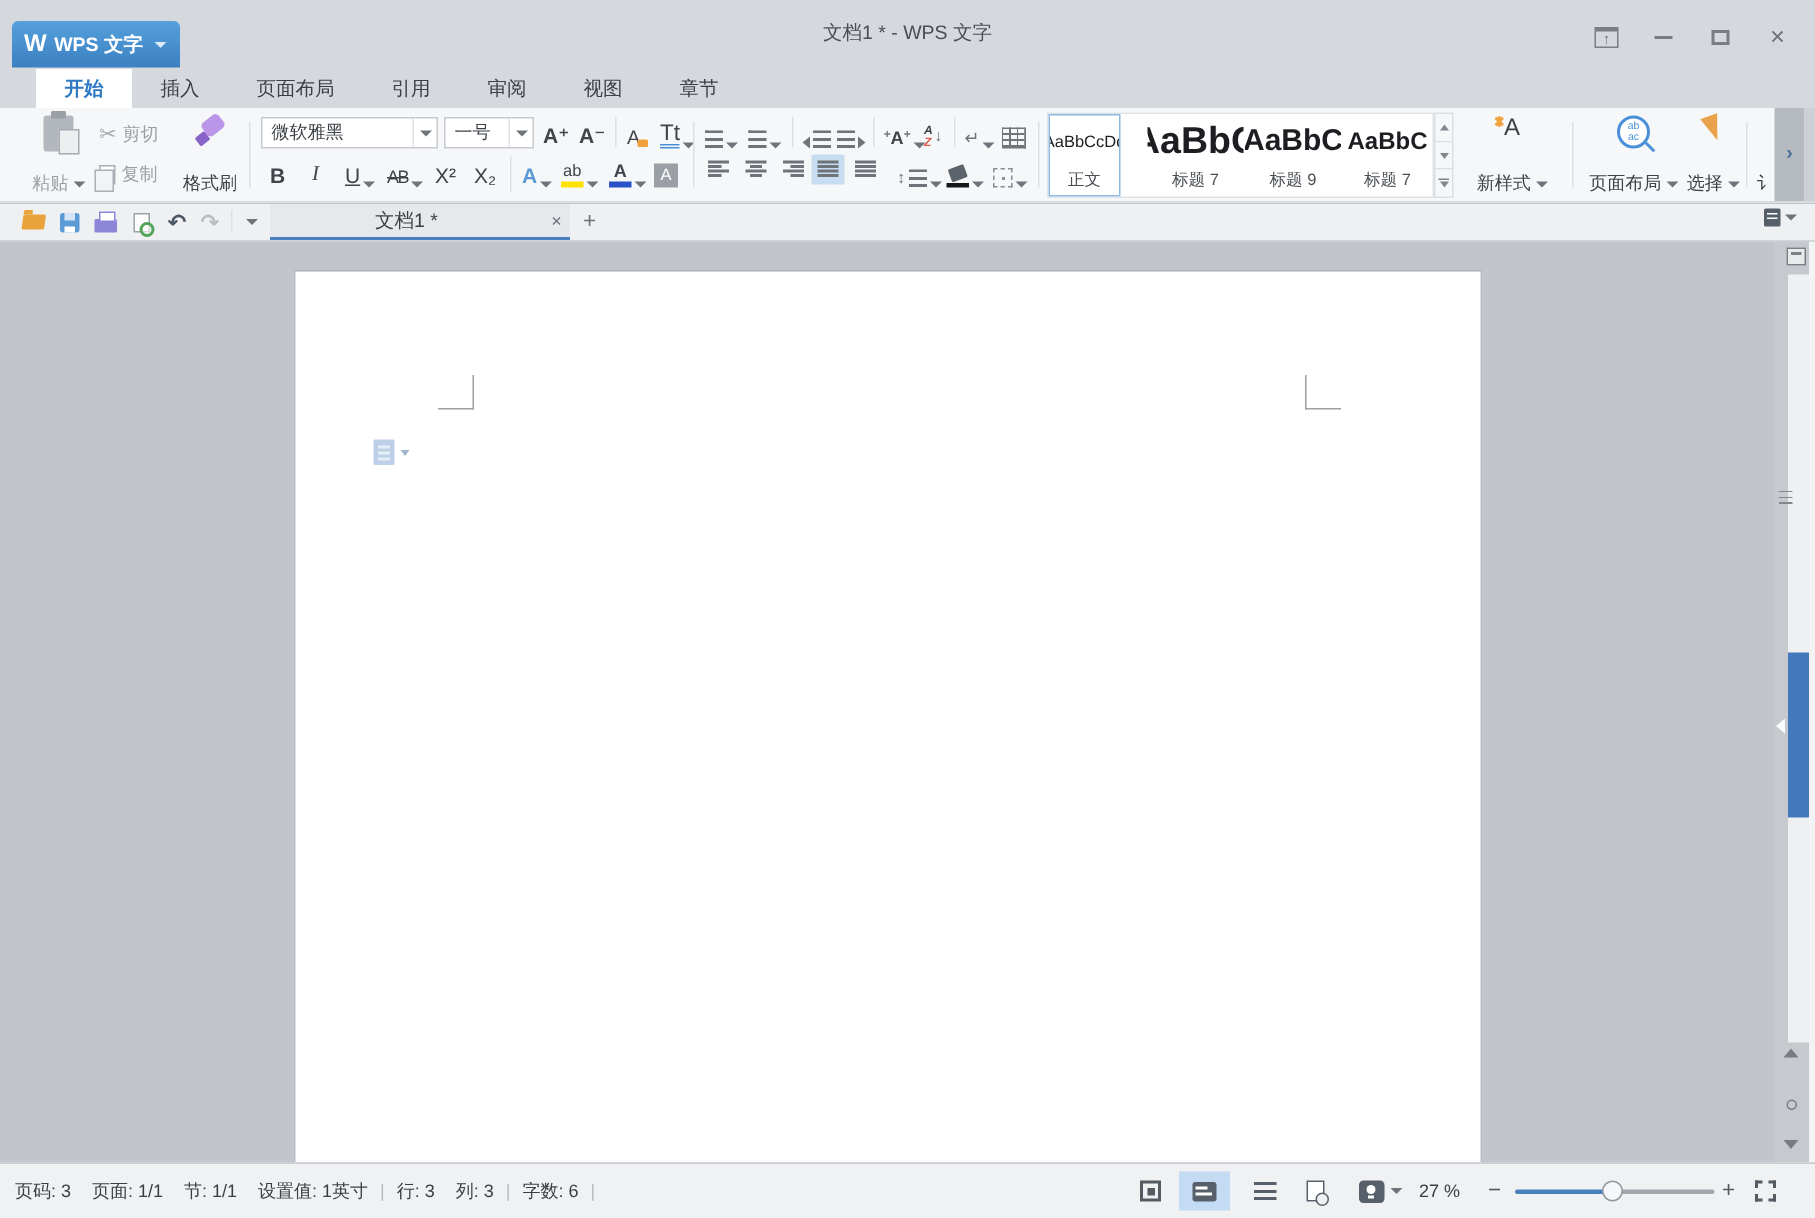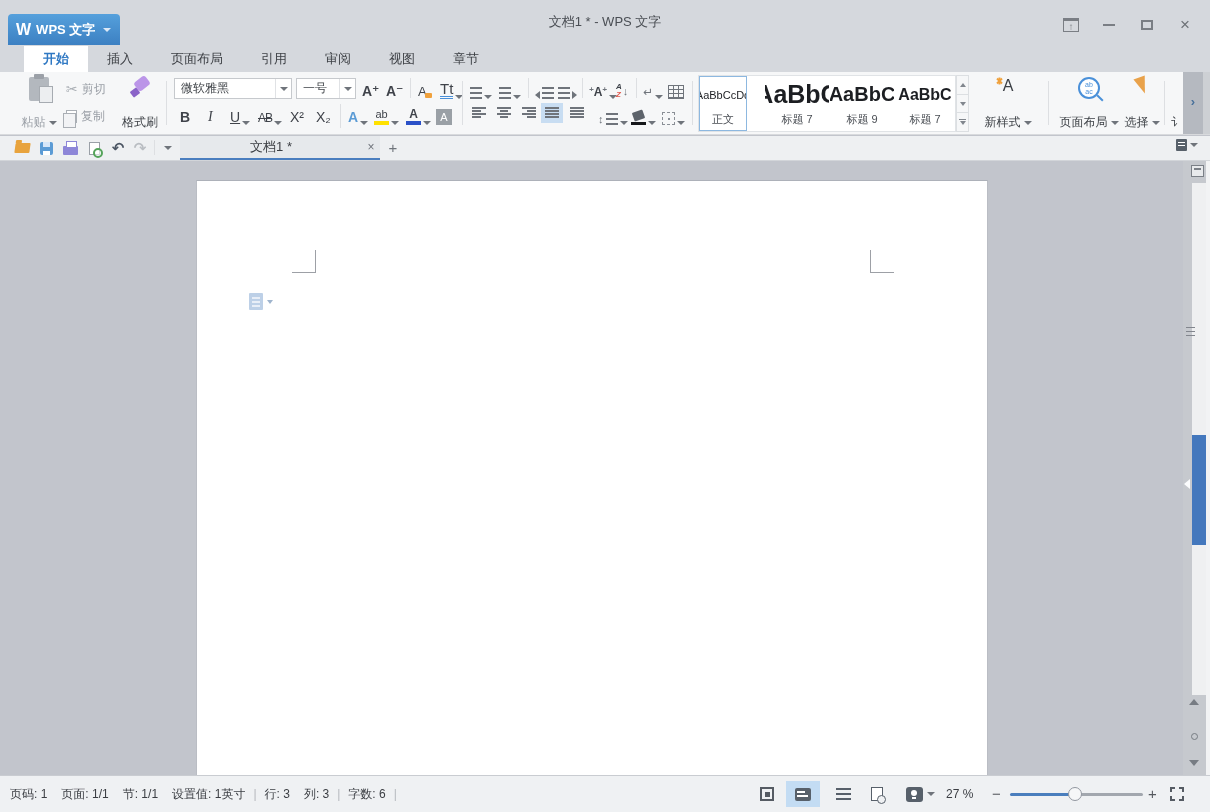--- a/index.html
+++ b/index.html
@@ -520,21 +520,21 @@
         <span class="ci"></span>
       </div>
     <div class="nav" style="top:595px">
         <span class="td"></span>
       </div>
   </div>
 </div>
 
 <div class="statusbar">
   <div class="stat-left">
-    <span>页码: 1</span>
+    <span>页码: 3</span>
     <span>页面: 1/1</span>
     <span>节: 1/1</span>
     <span>设置值: 1英寸</span>
     <span class="pipe">|</span>
     <span>行: 3</span>
     <span>列: 3</span>
     <span class="pipe">|</span>
     <span>字数: 6</span>
     <span class="pipe">|</span>
   </div>

